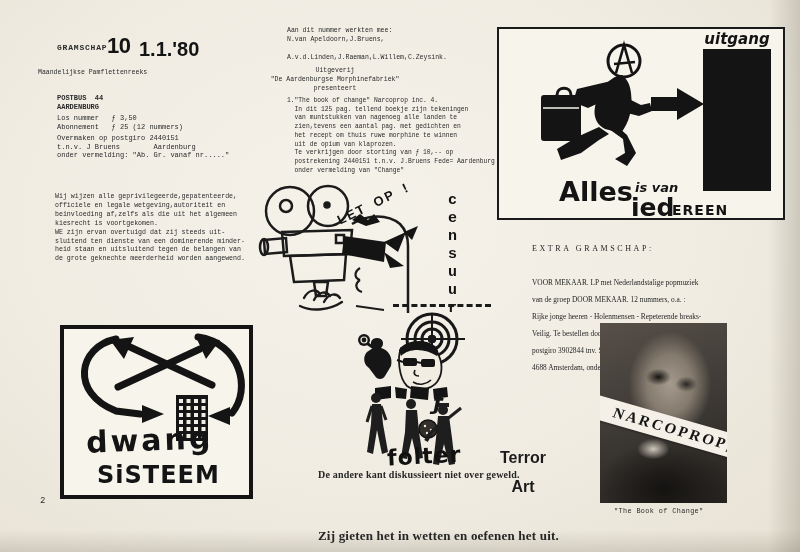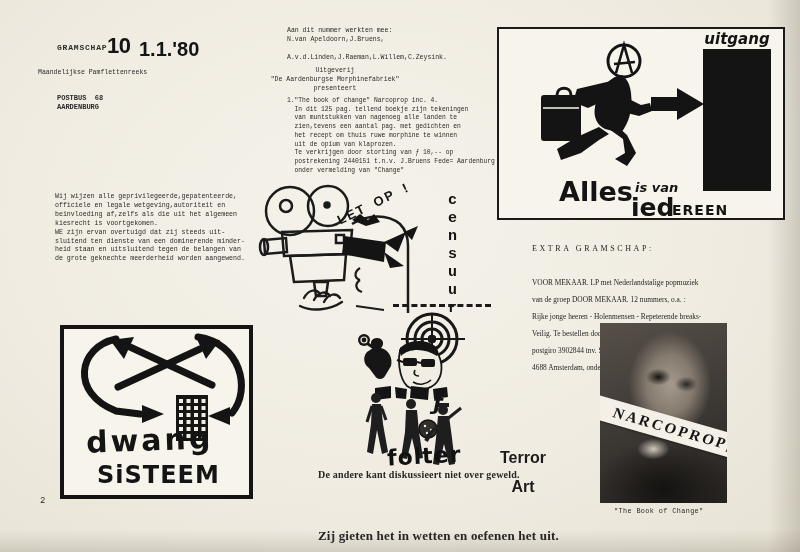--- a/index.html
+++ b/index.html
@@ -66,22 +66,27 @@
 </head>
 <body>
 
 <div id="page">
 
   <div class="abs mono head-title">GRAMSCHAP</div>
   <div class="abs head-issue">10</div>
   <div class="abs head-date">1.1.'80</div>
   <div class="abs mono series">Maandelijkse Pamflettenreeks</div>
 
-  <div class="abs mono pre address">POSTBUS  68
+  <div class="abs mono pre address">POSTBUS  44
 AARDENBURG</div>
+  <div class="abs mono pre prices">Los nummer   ƒ 3,50
+Abonnement   ƒ 25 (12 nummers)</div>
+  <div class="abs mono pre giro">Overmaken op postgiro 2440151
+t.n.v. J Bruens        Aardenburg
+onder vermelding: "Ab. Gr. vanaf nr....."</div>
 
   <div class="abs mono pre manifesto">Wij wijzen alle geprivilegeerde,gepatenteerde,
 officiele en legale wetgeving,autoriteit en
 beinvloeding af,zelfs als die uit het algemeen
 kiesrecht is voortgekomen.
 WE zijn ervan overtuigd dat zij steeds uit-
 sluitend ten dienste van een dominerende minder-
 heid staan en uitsluitend tegen de belangen van
 de grote geknechte meerderheid worden aangewend.</div>
 

